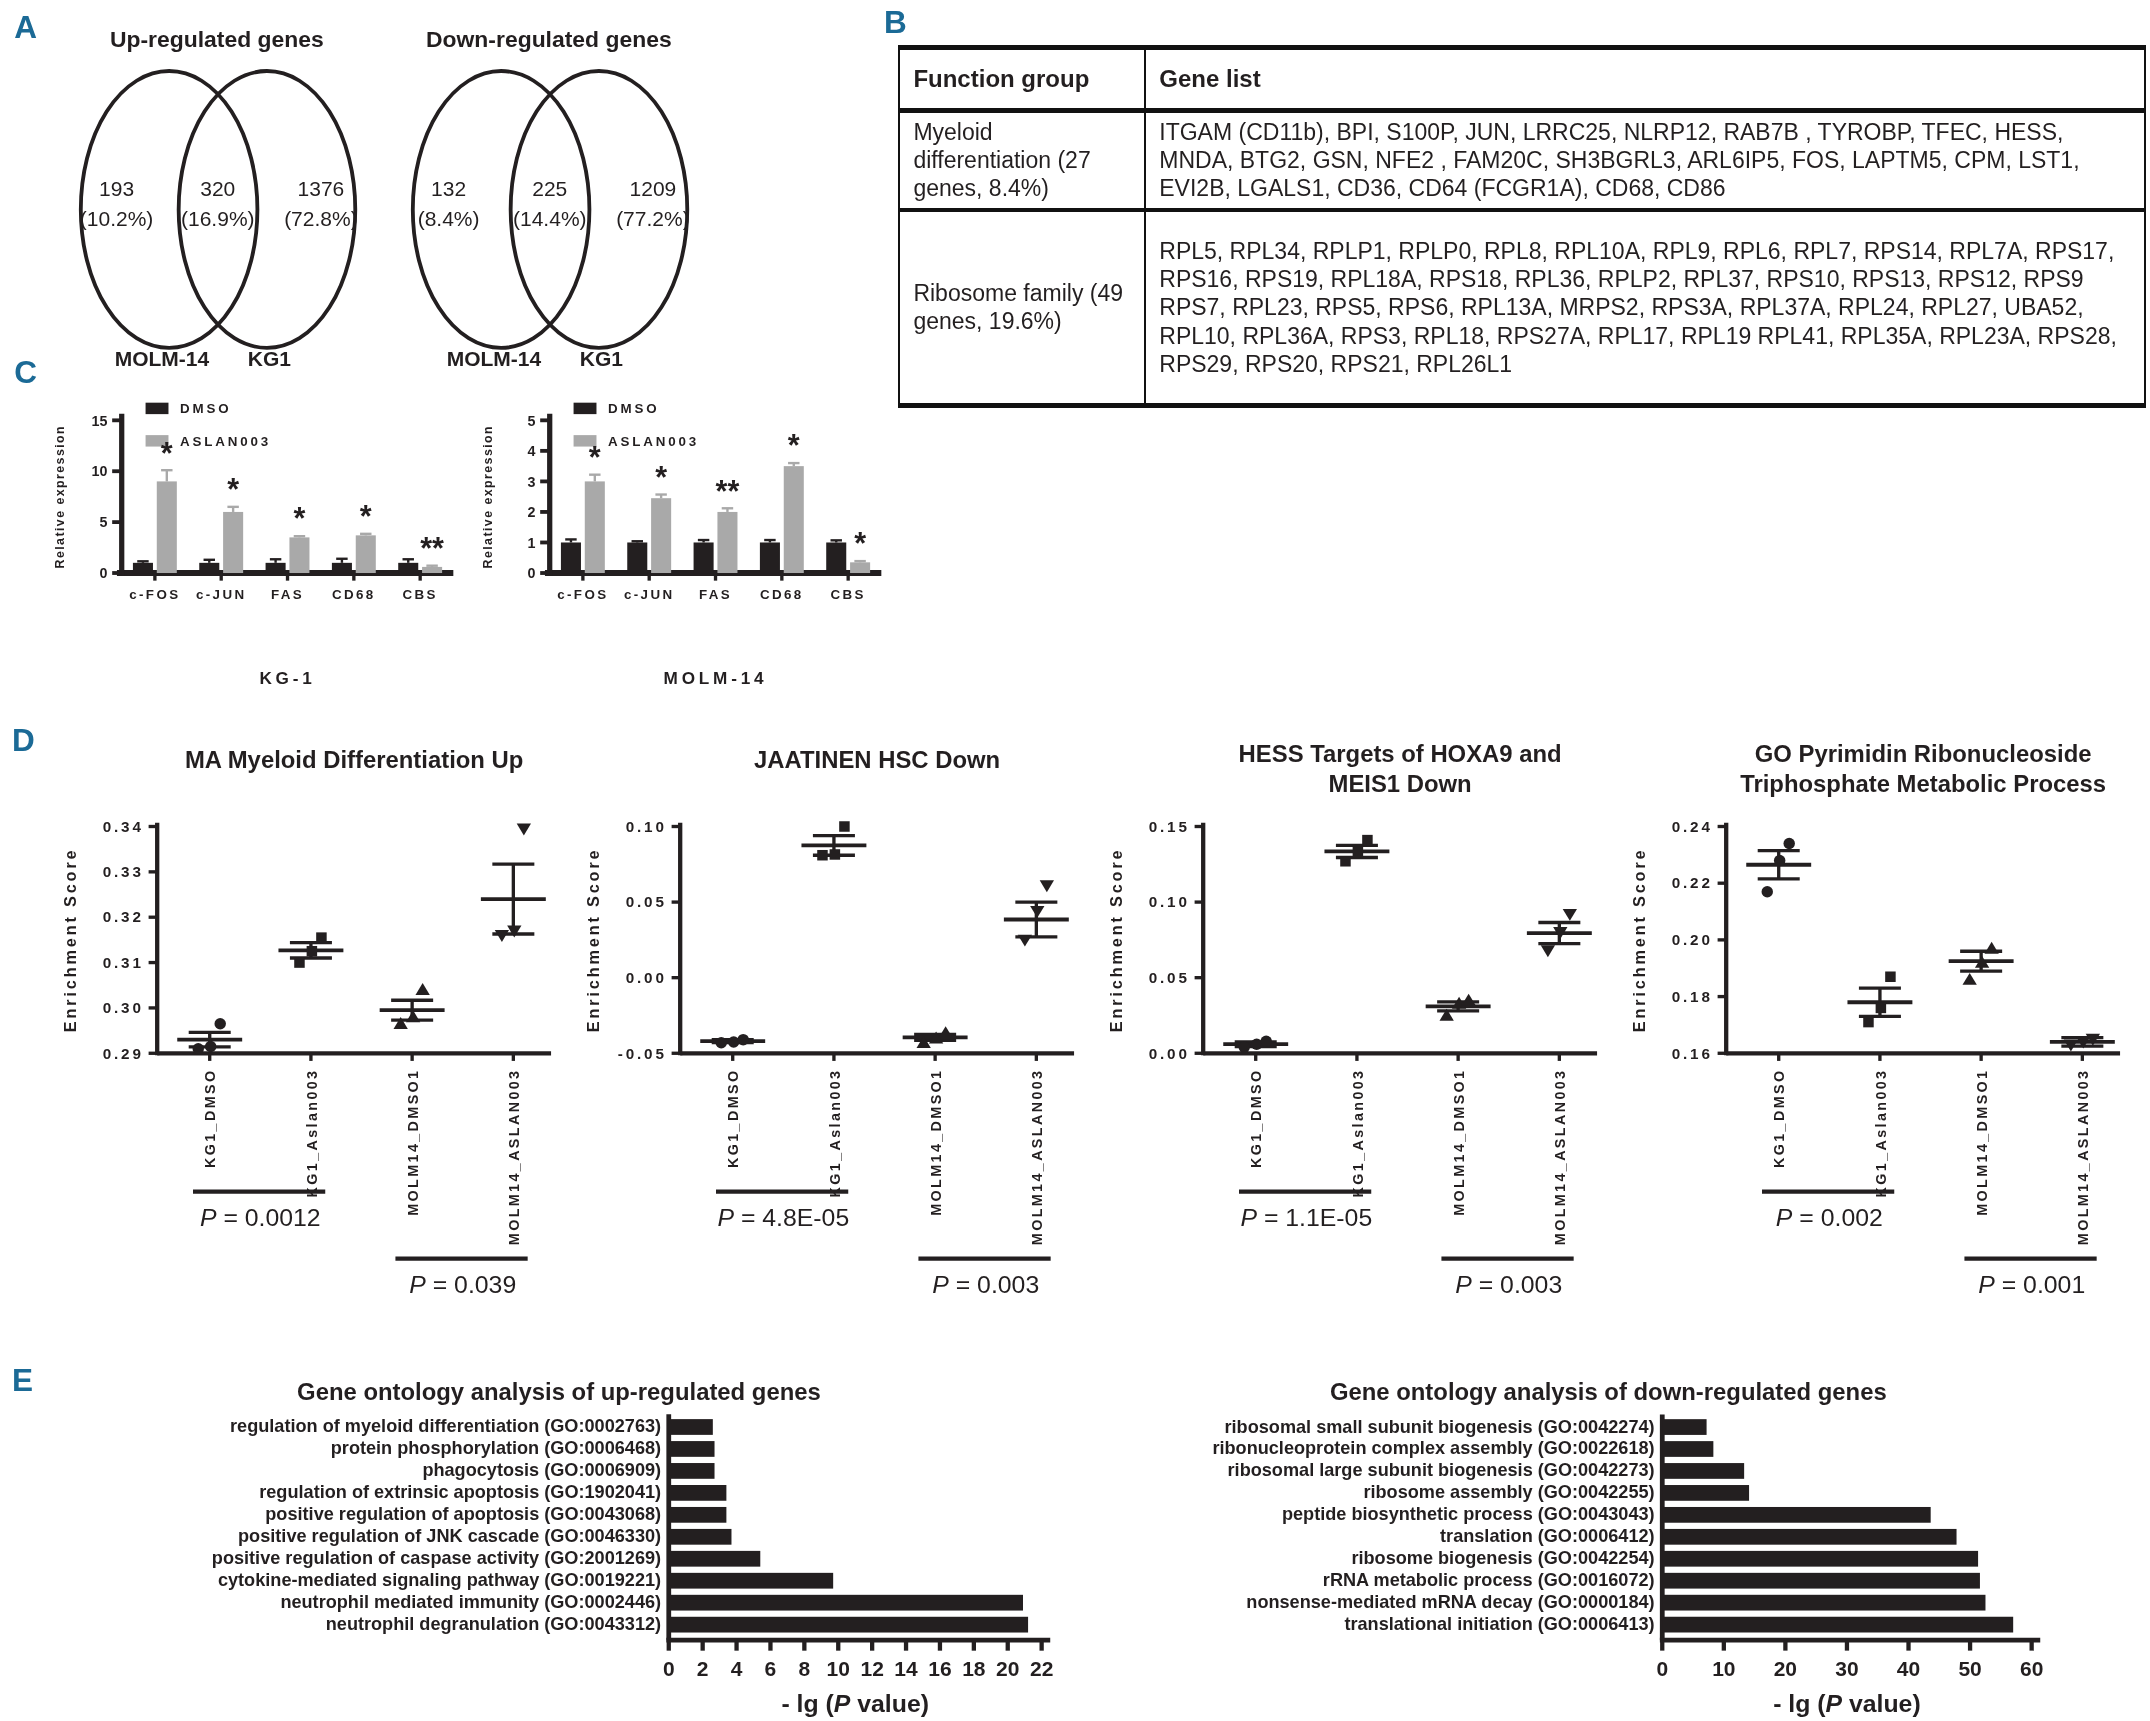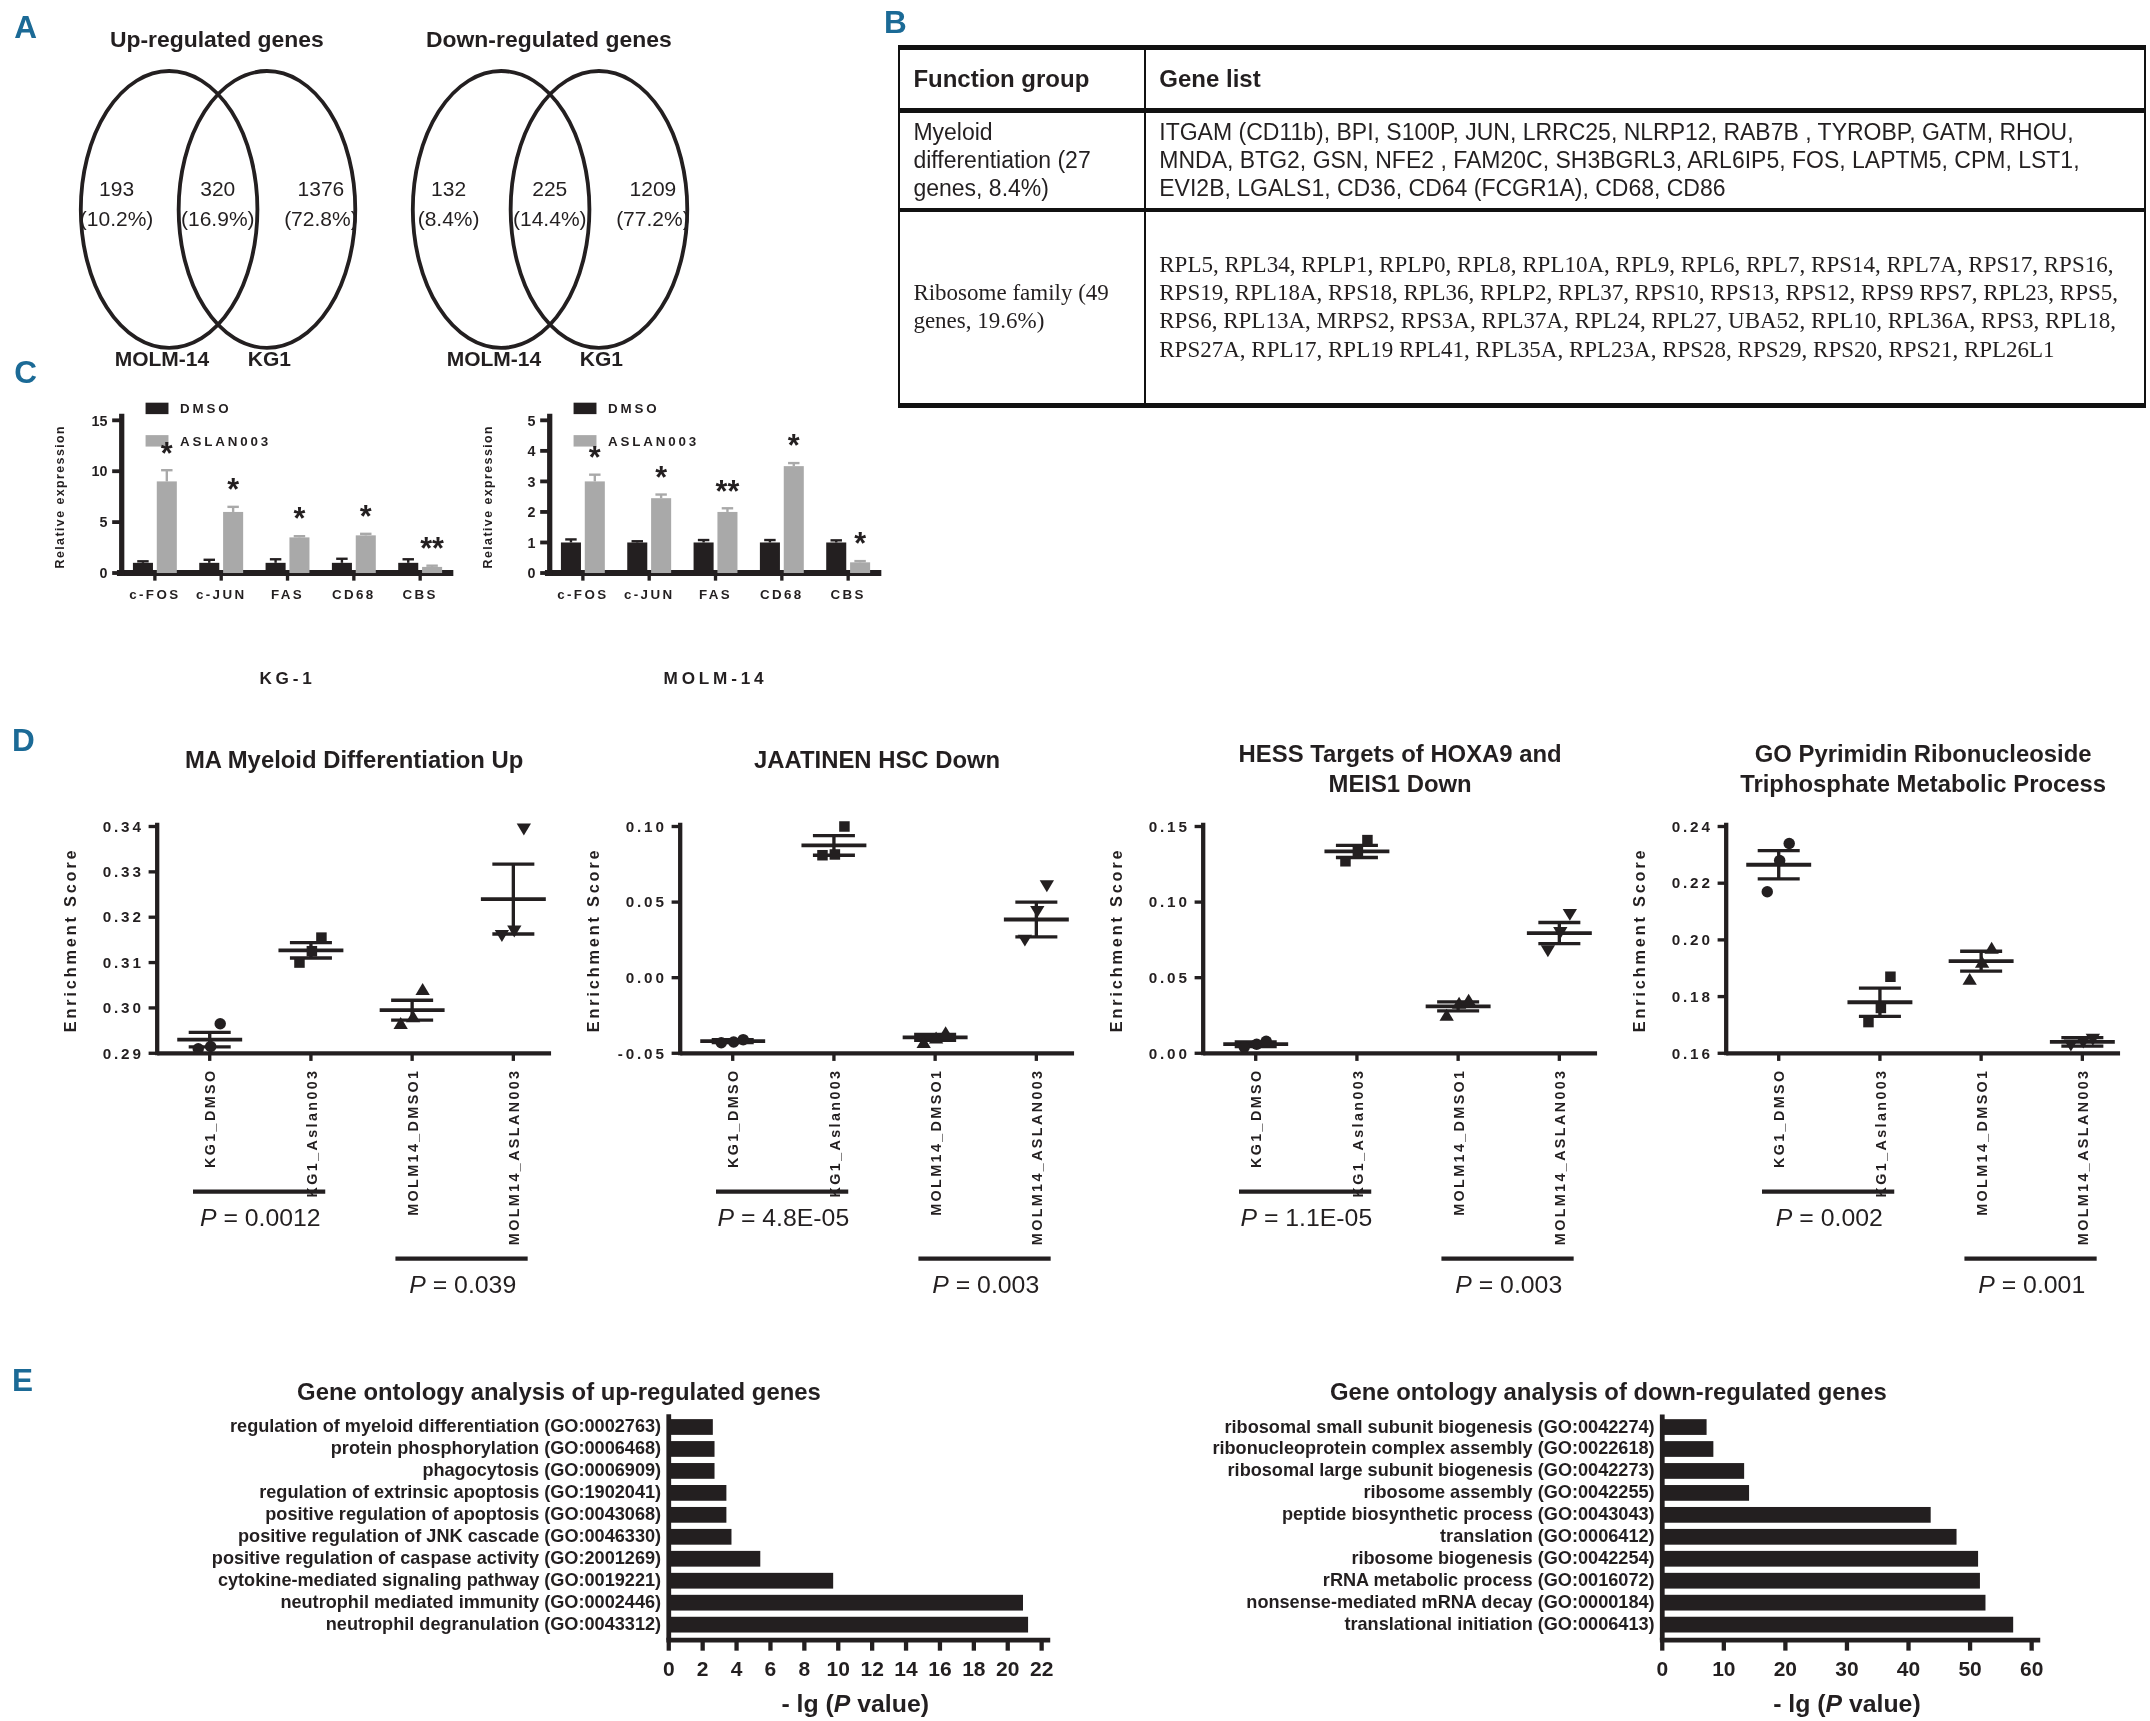--- a/index.html
+++ b/index.html
@@ -32,21 +32,21 @@
   .etick{font-size:44px;font-weight:bold;}
   .exlab{font-size:52px;font-weight:bold;}
   
   .gtable{border-collapse:collapse;width:1248px;table-layout:fixed;}
   .gtable th,.gtable td{border:2.9px solid #111;border-top:4.8px solid #111;border-bottom:4.8px solid #111;
       vertical-align:middle;text-align:left;padding:4.8px 10.5px 4.8px 13.4px;}
   .gtable{border-top:5.7px solid #111;border-bottom:5.7px solid #111;}
   .gtable thead th{border-bottom:5.7px solid #111;font-size:24px;font-weight:bold;height:48px;}
   .gtable td{font-size:23px;line-height:1.22;}
   .col-group{width:220px;}
-  .r1 td{height:86px;margin-left:44px;} .r2 td{height:88px;} .r3 td{height:117px;} .r4 td{height:181px;font-family:Liberation Serif, serif;} .r5 td{height:100px;}
+  .r1 td{height:86px;margin-left:44px;} .r2 td{height:88px;} .r3 td{height:117px;} .r4 td{height:181px;} .r5 td{height:100px;}
 </style>
 </head>
 <body>
 
 <div id="root">
 
   <div class="plabel abs" style="left:14.3px;top:8.6px">A</div>
   <div class="plabel abs" style="left:884px;top:3.8px">B</div>
   <div class="plabel abs" style="left:14.3px;top:354px">C</div>
   <div class="plabel abs" style="left:12px;top:722px">D</div>
@@ -84,21 +84,21 @@
     <table class="gtable">
       <thead>
         <tr>
           <th class="col-group">Function group</th>
           <th>Gene list</th>
         </tr>
       </thead>
       <tbody>
         <tr class="r1">
           <td>Myeloid differentiation (27 genes, 8.4%)</td>
-          <td>ITGAM (CD11b), BPI, S100P, JUN, LRRC25, NLRP12, RAB7B , TYROBP, GATM, RHOU, MNDA, BTG2, GSN, NFE2 , FAM20C, SH3BGRL3, ARL6IP5, FOS, LAPTM5, CPM, LST1, EVI2B, LGALS1, CD36, CD64 (FCGR1A), CD68, CD86</td>
+          <td>ITGAM (CD11b), BPI, S100P, JUN, LRRC25, NLRP12, RAB7B , TYROBP, TFEC, HESS, MNDA, BTG2, GSN, NFE2 , FAM20C, SH3BGRL3, ARL6IP5, FOS, LAPTM5, CPM, LST1, EVI2B, LGALS1, CD36, CD64 (FCGR1A), CD68, CD86</td>
         </tr>
         <tr class="r4">
           <td>Ribosome family (49 genes, 19.6%)</td>
           <td>RPL5, RPL34, RPLP1, RPLP0, RPL8, RPL10A, RPL9, RPL6, RPL7, RPS14, RPL7A, RPS17, RPS16, RPS19, RPL18A, RPS18, RPL36, RPLP2, RPL37, RPS10, RPS13, RPS12, RPS9 RPS7, RPL23, RPS5, RPS6, RPL13A, MRPS2, RPS3A, RPL37A, RPL24, RPL27, UBA52, RPL10, RPL36A, RPS3, RPL18, RPS27A, RPL17, RPL19 RPL41, RPL35A, RPL23A, RPS28, RPS29, RPS20, RPS21, RPL26L1</td>
         </tr>
       </tbody>
     </table>
   </div>
 
   <svg class="abs" style="left:26px;top:375px" width="430" height="334" viewBox="0 0 900 700">

